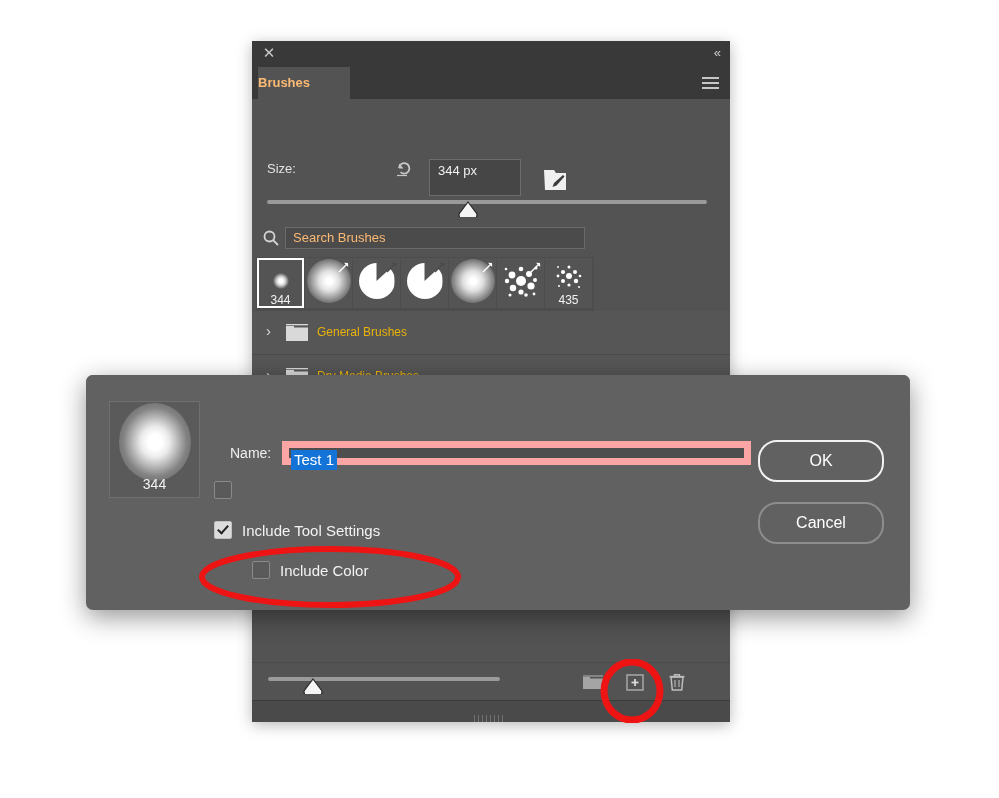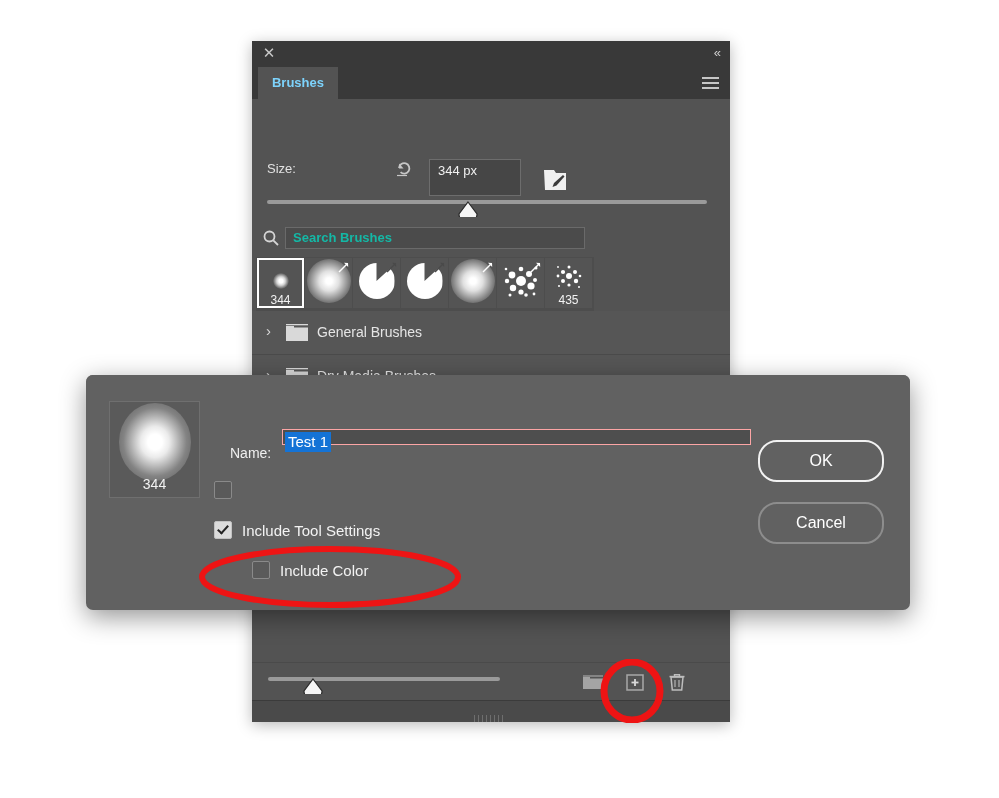--- a/index.html
+++ b/index.html
@@ -59,28 +59,28 @@
   .tabstrip {
     position: absolute;
     left: 0; top: 26px;
     width: 100%;
     height: 32px;
     background: #393939;
   }
   .tab {
     position: absolute;
     left: 6px; top: 0;
-    width: 80px;
+    width: 92px;
     height: 32px;
     background: #535353;
-    color: #7dd3fc;
+    color: #fdba74;
     font-size: 13px;
     font-weight: bold;
     line-height: 32px;
-    text-align: center;
+    text-align: left;
     cursor: pointer;
     user-select: none;
   }
   .hamburger {
     position: absolute;
     right: 11px; top: 10px;
     width: 17px; height: 12px;
     cursor: pointer;
   }
   .hamburger i {
@@ -149,26 +149,25 @@
     position: absolute;
     left: 33px; top: 186px;
     width: 300px; height: 22px;
     background: #4b4b4b;
     border: 1px solid #6a6a6a;
     box-sizing: border-box;
     cursor: text;
   }
   .search-field span {
     display: block;
-    color: #14b8a6;
+    color: #fdba74;
     font-size: 13px;
     line-height: 20px;
     padding-left: 7px;
     user-select: none;
-    font-weight: bold;
   }
 
   
   .preset-strip {
     position: absolute;
     left: 4px; top: 216px;
     height: 52px;
     display: flex;
     background: #4d4d4d;
     padding: 1px;
@@ -251,22 +250,22 @@
     user-select: none;
   }
   .folder-row .folder-icon {
     position: absolute;
     left: 34px; top: 13px;
     width: 22px; height: 17px;
   }
   .folder-row .fname {
     position: absolute;
     left: 65px; top: 13px;
-    color: #e5e5e5;
-    font-size: 14px;
+    color: #eab308;
+    font-size: 12px;
     line-height: 17px;
     user-select: none;
   }
 
   .panel-body-fill {
     position: absolute;
     left: 0; top: 378px;
     width: 100%;
     height: 282px;
     background: #535353;
@@ -389,24 +388,24 @@
 
   .name-label {
     position: absolute;
     left: 144px; top: 70px;
     color: #efefef;
     font-size: 14px;
     user-select: none;
   }
   .name-input {
     position: absolute;
-    left: 196px; top: 54px;
-    width: 469px; height: 16px;
+    left: 196px; top: 66px;
+    width: 469px; height: 24px;
     background: #4e4e4e;
-    border: 1px solid #fca5a5;
+    border: 7px solid #fca5a5;
     box-sizing: border-box;
     cursor: text;
   }
   .name-input .sel {
     display: inline-block;
     margin: 2px 0 0 2px;
     padding: 1px 3px;
     background: #1473d6;
     color: #ffffff;
     font-size: 15px;

